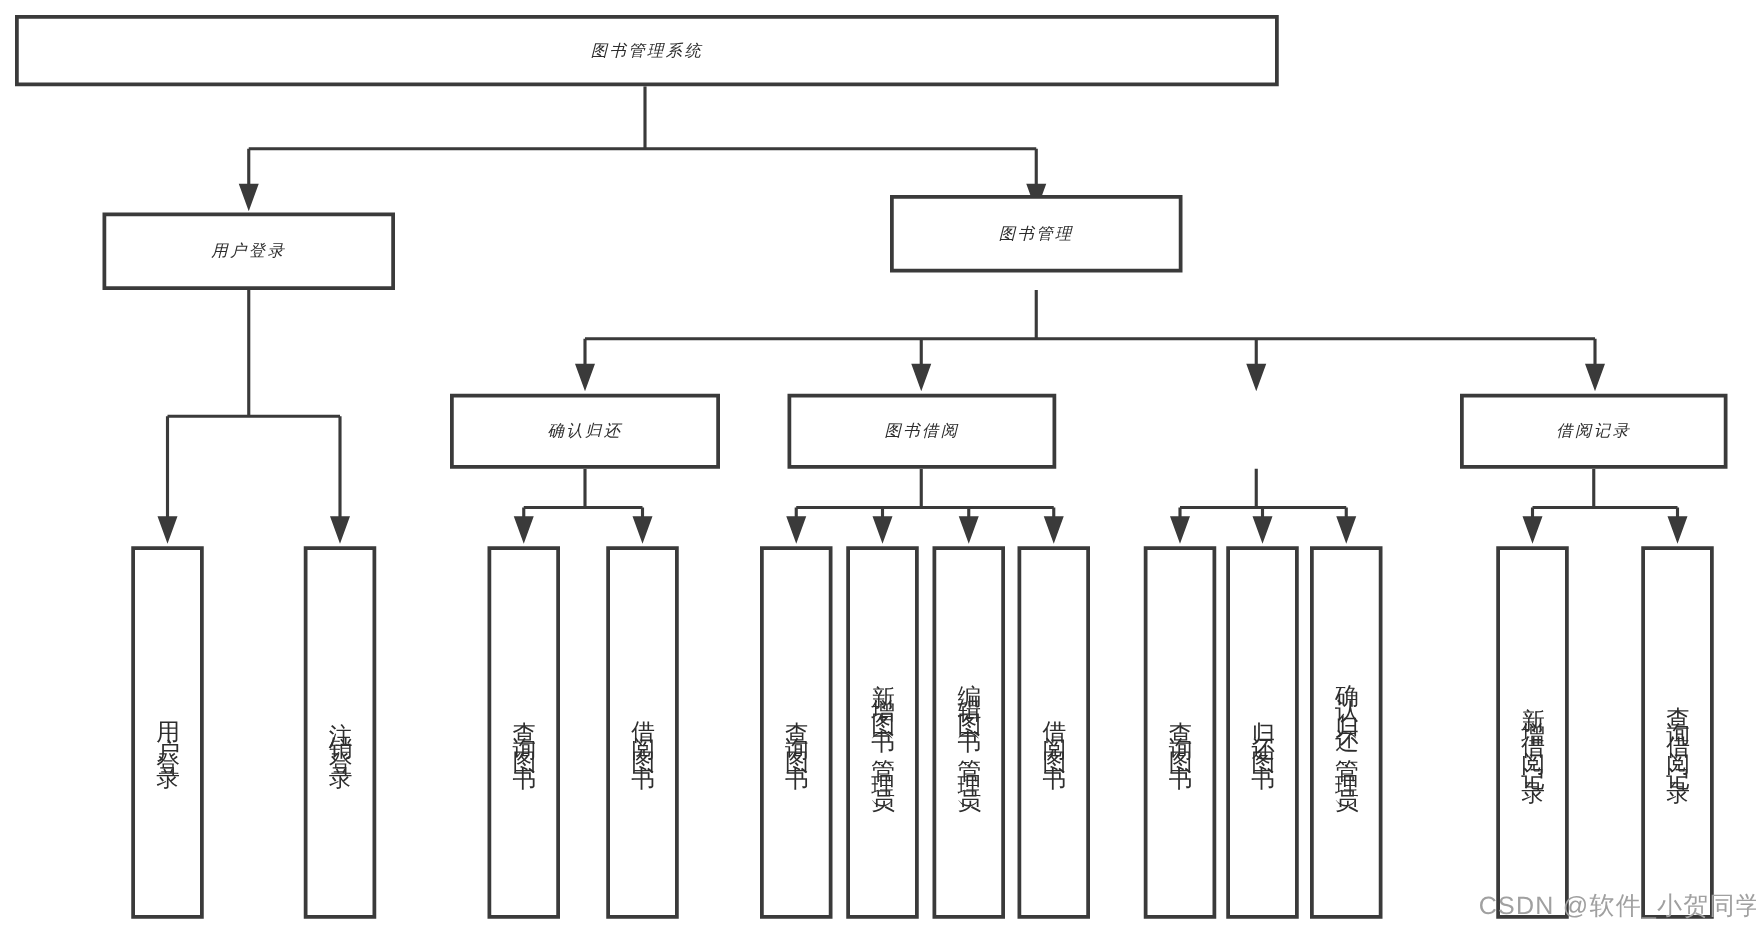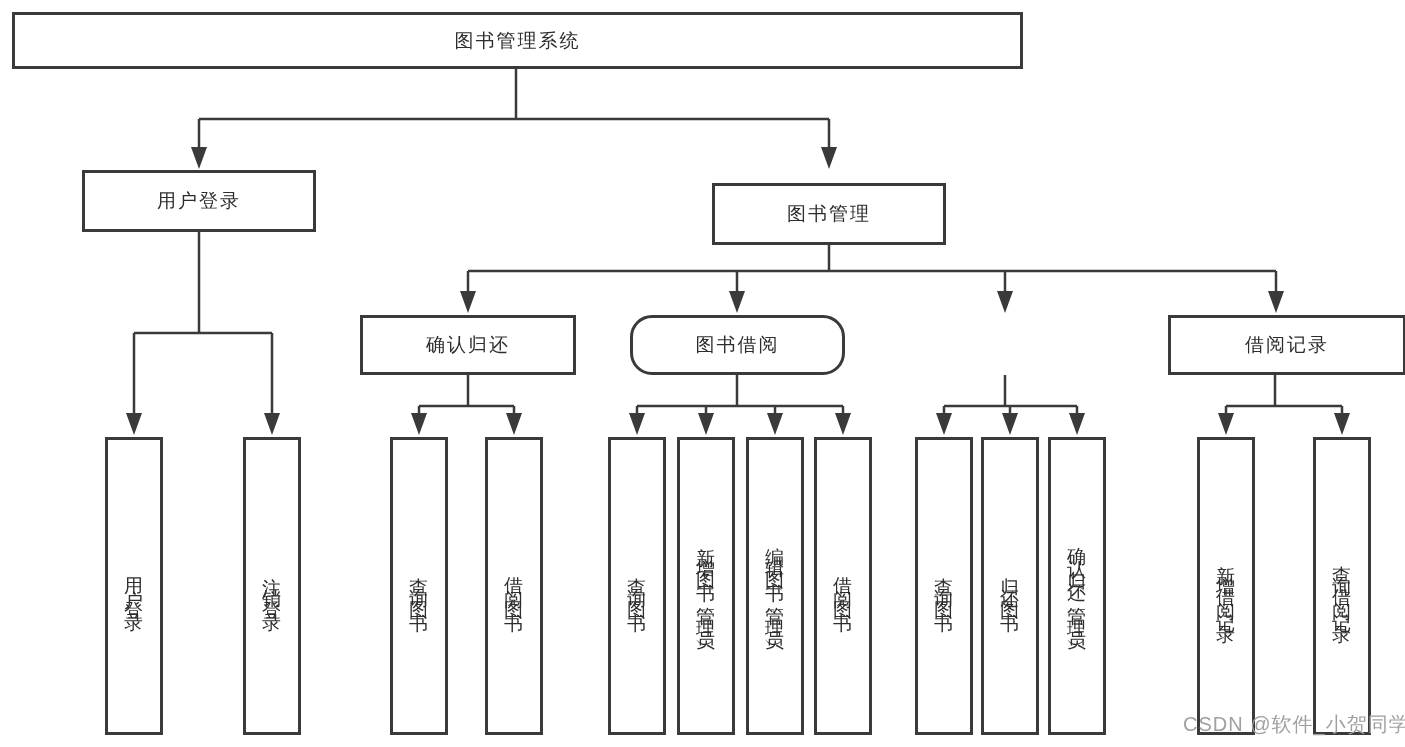--- a/index.html
+++ b/index.html
@@ -19,38 +19,38 @@
   .connectors{position:absolute;left:0;top:0;z-index:1;}
   .node{
     position:absolute;
     box-sizing:border-box;
     border:3px solid var(--line);
     background:var(--bg);
     display:flex;align-items:center;justify-content:center;
     color:var(--text);
     z-index:2;
   }
-  .node.h{font-size:19px;letter-spacing:2px;white-space:nowrap;}
+  .node.h{font-size:13px;letter-spacing:2px;white-space:nowrap;font-style:italic;}
   .node.v span{
     writing-mode:vertical-rl;
     text-orientation:mixed;
     font-size:19px;
     letter-spacing:12px;
     line-height:1;
     white-space:nowrap;
   }
   
   .root{left:12px;top:12px;width:1011px;height:57px;}
   .lv2a{left:82px;top:170px;width:234px;height:62px;}
-  .lv2b{left:712px;top:183px;width:234px;height:62px;}
+  .lv2b{left:712px;top:156px;width:234px;height:62px;}
   .lv3{top:315px;height:60px;}
   .g1{left:360px;width:216px;}
-  .g2{left:630px;width:215px;border-radius:22px;}
+  .g2{left:630px;width:215px;}
   .g3{left:898px;width:214px;}
-  .g4{left:1168px;width:238px;}
+  .g4{left:1168px;width:214px;}
   .leaf{top:437px;width:58px;height:298px;}
   .x105{left:105px;} .x243{left:243px;}
   .x390{left:390px;} .x485{left:485px;}
   .x608{left:608px;} .x677{left:677px;} .x746{left:746px;} .x814{left:814px;}
   .x915{left:915px;} .x981{left:981px;} .x1048{left:1048px;}
   .x1197{left:1197px;} .x1313{left:1313px;}
   .watermark{
     position:absolute;
     left:1183px;top:711px;
     font-size:20px;

